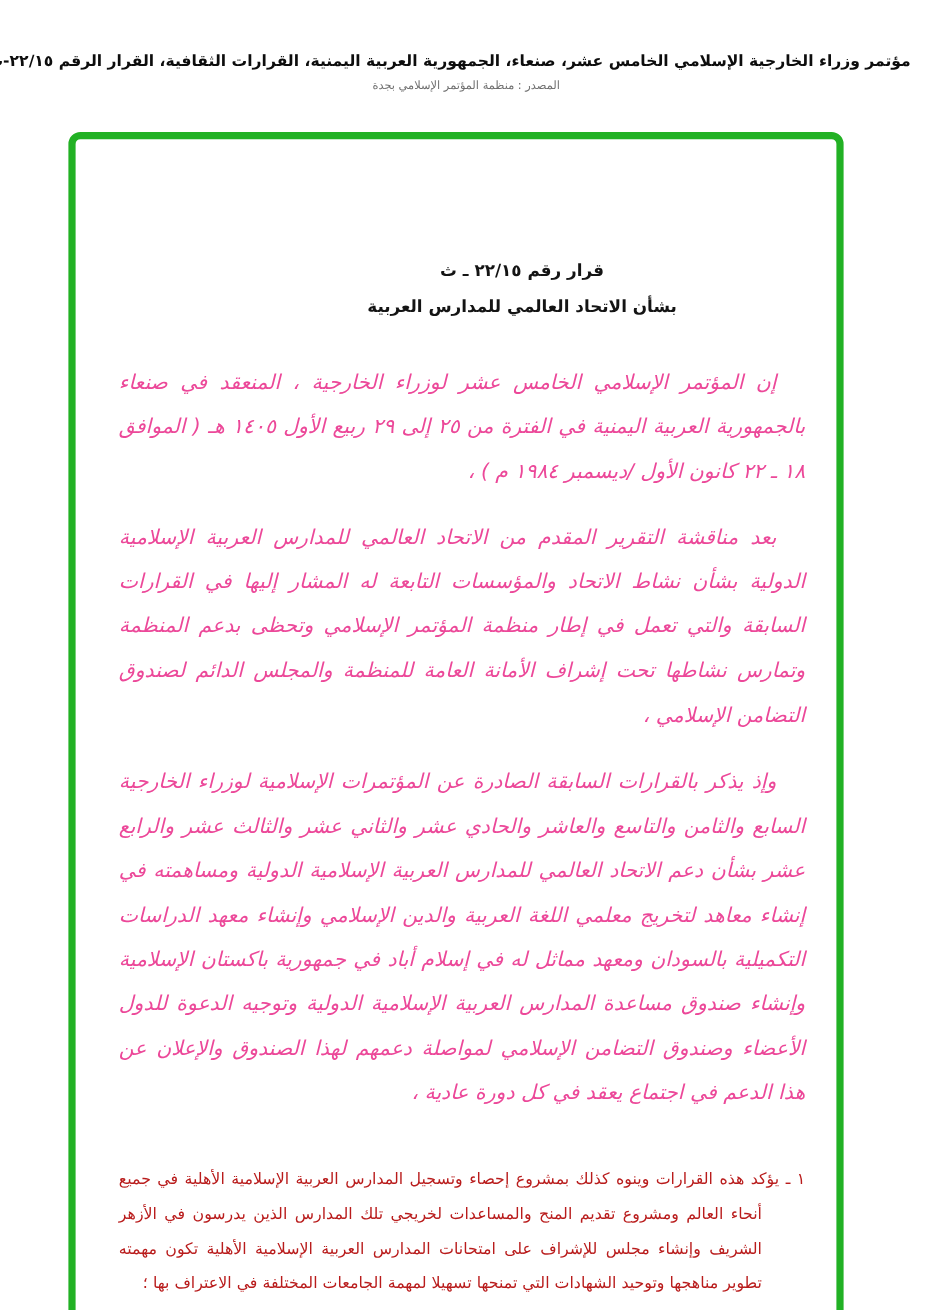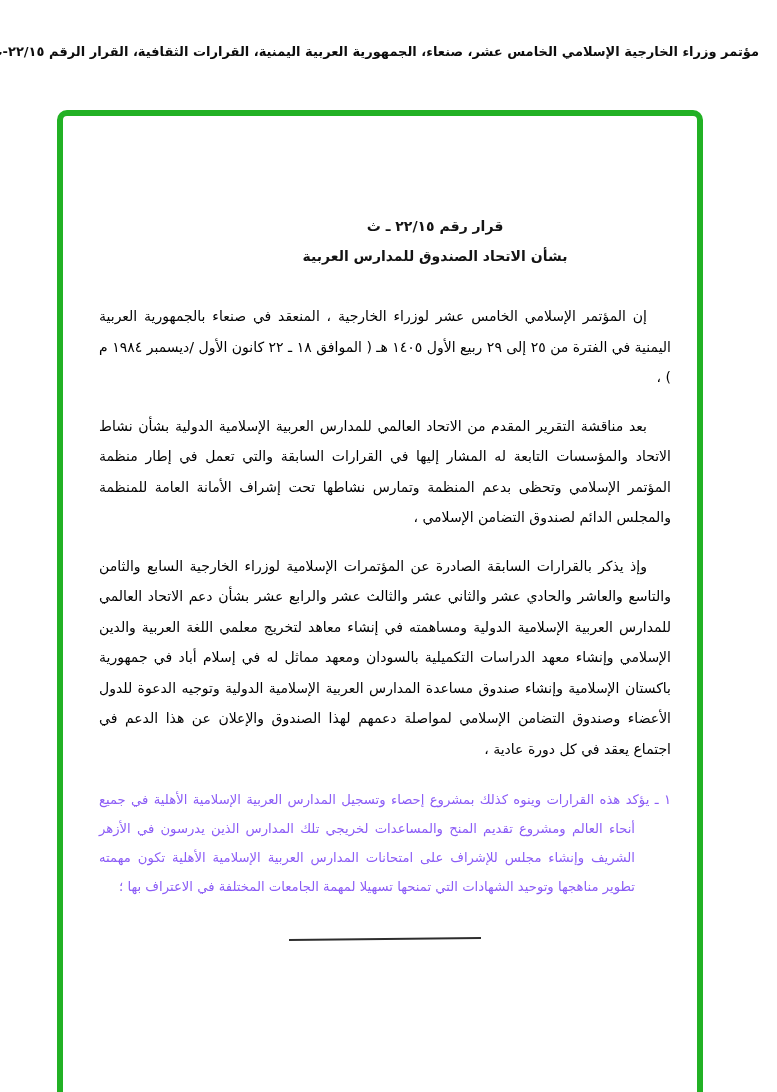--- a/index.html
+++ b/index.html
@@ -59,61 +59,63 @@
     margin: 0 56px 30px auto;
     text-align: center;
     font-weight: bold;
     font-size: 14px;
     line-height: 2.15;
     color: #141414;
   }
   
   .para {
     margin: 0 0 18px 0;
-    font-size: 14px;
+    font-size: 17px;
     line-height: 2.18;
     text-align: justify;
     text-indent: 24px;
-    color: #000000;
+    color: #ec4899;
+    font-style: italic;
   }
-  .para.p-last { margin-bottom: 22px; }
+  .para.p-last { margin-bottom: 40px; }
   
   .item {
     margin: 0 0 16px 0;
     font-size: 13.2px;
     line-height: 2.18;
     text-align: justify;
     padding-right: 36px;
     text-indent: -36px;
-    color: #8b5cf6;
+    color: #b91c1c;
   }
   .item-num { font-weight: normal; }
   
   .divider {
     width: 192px;
     height: 0;
     border-top: 2px solid #2e2e2e;
     margin: 36px auto 0 auto;
     transform: rotate(-0.6deg);
   }
 </style>
 </head>
 <body>
 
 <div class="page">
 
   <div class="page-header">
     <div class="header-line1">مؤتمر وزراء الخارجية الإسلامي الخامس عشر، صنعاء، الجمهورية العربية اليمنية، القرارات الثقافية، القرار الرقم ٢٢/١٥-ث</div>
+    <div class="header-line2">المصدر : منظمة المؤتمر الإسلامي بجدة</div>
   </div>
 
   <div class="doc-frame">
 
     <div class="title-block">
       <div>قرار رقم ٢٢/١٥ ـ ث</div>
-      <div>بشأن الاتحاد الصندوق للمدارس العربية</div>
+      <div>بشأن الاتحاد العالمي للمدارس العربية</div>
     </div>
 
     <p class="para">إن المؤتمر الإسلامي الخامس عشر لوزراء الخارجية ، المنعقد في صنعاء بالجمهورية العربية اليمنية في الفترة من ٢٥ إلى ٢٩ ربيع الأول ١٤٠٥ هـ ( الموافق ١٨ ـ ٢٢ كانون الأول /ديسمبر ١٩٨٤ م ) ،</p>
 
     <p class="para">بعد مناقشة التقرير المقدم من الاتحاد العالمي للمدارس العربية الإسلامية الدولية بشأن نشاط الاتحاد والمؤسسات التابعة له المشار إليها في القرارات السابقة والتي تعمل في إطار منظمة المؤتمر الإسلامي وتحظى بدعم المنظمة وتمارس نشاطها تحت إشراف الأمانة العامة للمنظمة والمجلس الدائم لصندوق التضامن الإسلامي ،</p>
 
     <p class="para p-last">وإذ يذكر بالقرارات السابقة الصادرة عن المؤتمرات الإسلامية لوزراء الخارجية السابع والثامن والتاسع والعاشر والحادي عشر والثاني عشر والثالث عشر والرابع عشر بشأن دعم الاتحاد العالمي للمدارس العربية الإسلامية الدولية ومساهمته في إنشاء معاهد لتخريج معلمي اللغة العربية والدين الإسلامي وإنشاء معهد الدراسات التكميلية بالسودان ومعهد مماثل له في إسلام أباد في جمهورية باكستان الإسلامية وإنشاء صندوق مساعدة المدارس العربية الإسلامية الدولية وتوجيه الدعوة للدول الأعضاء وصندوق التضامن الإسلامي لمواصلة دعمهم لهذا الصندوق والإعلان عن هذا الدعم في اجتماع يعقد في كل دورة عادية ،</p>
 
     <div class="item">
       <span class="item-num">١ ـ</span>

